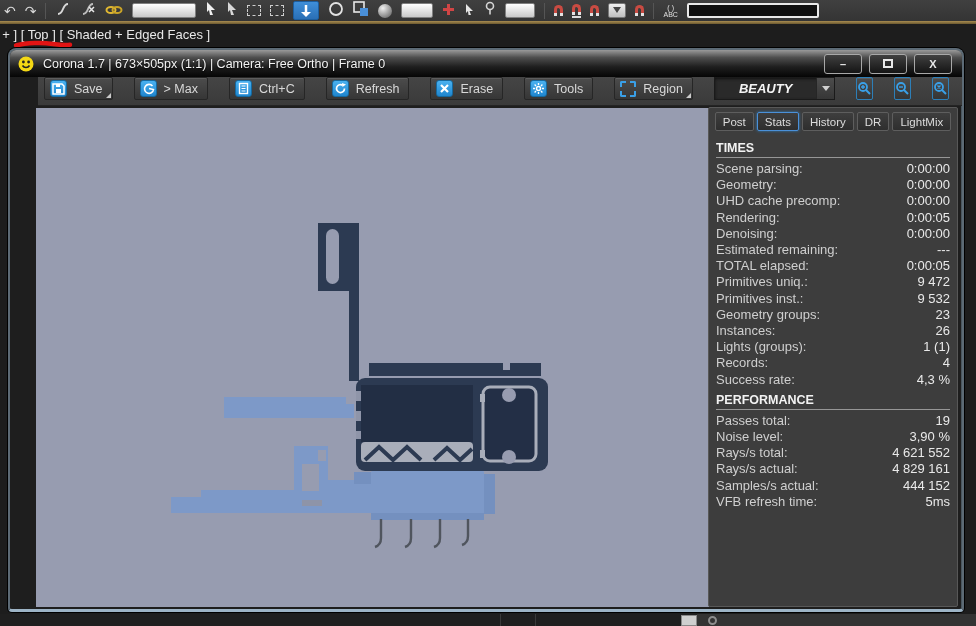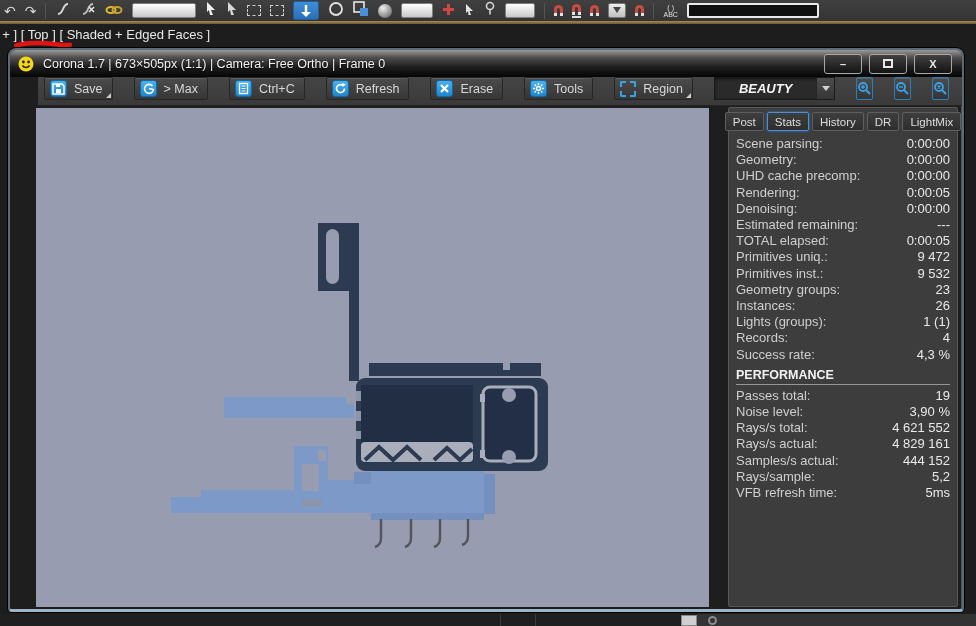--- a/index.html
+++ b/index.html
@@ -90,21 +90,21 @@
   .render-btn { color:#8a8a8a; }
   .render-ic { width:0; height:0; border-top:6px solid transparent;
     border-bottom:6px solid transparent; border-left:10px solid #9a9a9a; flex:0 0 auto; }
 
   
   .vfb-body { position:absolute; left:0; top:56px; right:0; bottom:0; }
   .canvas { position:absolute; left:26px; top:2px; width:673px; height:499px;
     background:#979cb0; overflow:hidden; }
 
   
-  .stats-panel { position:absolute; right:4px; top:1px; width:230px; bottom:2px;
+  .stats-panel { position:absolute; right:4px; top:1px; width:250px; bottom:2px;
     background:#3d3d3d; border:1px solid #585858; border-radius:2px; padding:0 7px; }
   .tabs { display:flex; gap:3px; justify-content:center; padding:4px 0 5px; margin:0 -3px; }
   .tab { height:19px; padding:0 7px; display:flex; align-items:center;
     background:linear-gradient(#3e3e3e,#2e2e2e); border:1px solid #5e5e5e;
     border-radius:2px; color:#dcdcdc; font-size:11.5px; white-space:nowrap; }
   .tab.active { border-color:#4a90d9; box-shadow:0 0 3px #2f7fc0; }
   .sec-title { font-weight:bold; color:#f2f2f2; font-size:12.5px; padding:5px 0 2px;
     border-bottom:1px solid #969696; margin-bottom:3px; }
   .srow { display:flex; justify-content:space-between; font-size:13px;
     color:#cfcfcf; line-height:16.2px; }
@@ -400,20 +400,21 @@
 
     <div class="stats-panel">
       <div class="tabs">
         <div class="tab">Post</div>
         <div class="tab active">Stats</div>
         <div class="tab">History</div>
         <div class="tab">DR</div>
         <div class="tab">LightMix</div>
       </div>
 
+      <div class="sec-title">TIMES</div>
       <div class="srow">
           <span>Scene parsing:</span>
           <span class="val">0:00:00</span>
         </div>
       <div class="srow">
           <span>Geometry:</span>
           <span class="val">0:00:00</span>
         </div>
       <div class="srow">
           <span>UHD cache precomp:</span>
@@ -479,24 +480,20 @@
           <span>Rays/s total:</span>
           <span class="val">4 621 552</span>
         </div>
       <div class="srow">
           <span>Rays/s actual:</span>
           <span class="val">4 829 161</span>
         </div>
       <div class="srow">
           <span>Samples/s actual:</span>
           <span class="val">444 152</span>
-        </div>
-      <div class="srow">
-          <span>Rays/sample:</span>
-          <span class="val">5,2</span>
         </div>
       <div class="srow">
           <span>VFB refresh time:</span>
           <span class="val">5ms</span>
         </div>
     </div>
   </div>
 </div>
 
 <div class="bottom-strip">

